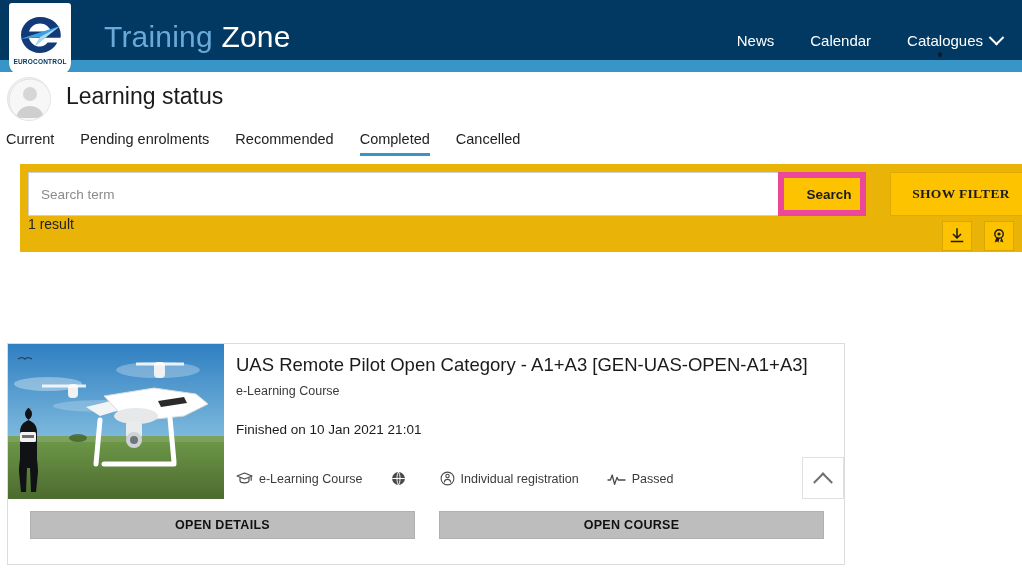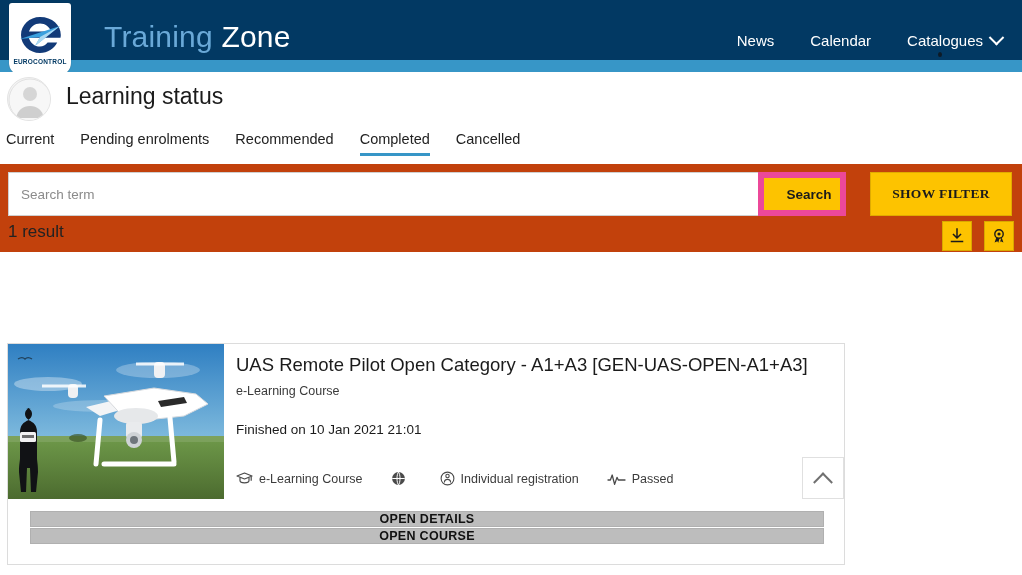--- a/index.html
+++ b/index.html
@@ -124,21 +124,22 @@
     border-bottom: 3px solid transparent;
     white-space: nowrap;
     cursor: pointer;
   }
   .tab.active { border-bottom-color: #3796c7; }
 
   
   .searchzone {
     position: relative;
     height: 88px;
-    background: #c2410c;
+    background: #eab308;
+    margin-left: 20px;
   }
   .search-wrap {
     position: absolute;
     left: 8px; top: 8px;
     display: flex;
     height: 44px;
   }
   .search-input {
     width: 750px;
     height: 44px;
@@ -171,22 +172,22 @@
     border: 1px solid #e0ab00;
     color: #1b1b1b;
     font-size: 13.5px;
     font-weight: bold;
     letter-spacing: .3px;
     cursor: pointer;
     font-family: Liberation Serif, serif;
   }
   .result-count {
     position: absolute;
-    left: 8px; top: 58px;
-    font-size: 17px;
+    left: 8px; top: 52px;
+    font-size: 14px;
     color: #222;
   }
   .icon-btns {
     position: absolute;
     right: 8px; top: 57px;
     display: flex;
     gap: 12px;
   }
   .icon-btn {
     width: 30px; height: 30px;
@@ -265,23 +266,22 @@
     cursor: pointer;
   }
   .chev-up {
     width: 14px; height: 14px;
     border-left: 2px solid #707070;
     border-top: 2px solid #707070;
     transform: rotate(45deg) translate(3px,3px);
   }
   .card-actions {
     display: flex;
-    gap: 1px;
+    gap: 24px;
     padding: 12px 20px 12px 22px;
-    flex-direction: column;
   }
   .action-btn {
     flex: 1;
     height: 28px;
     background: #bdbdbd;
     border: 1px solid #b0b0b0;
     color: #111;
     font-size: 12.5px;
     font-weight: bold;
     letter-spacing: .3px;

